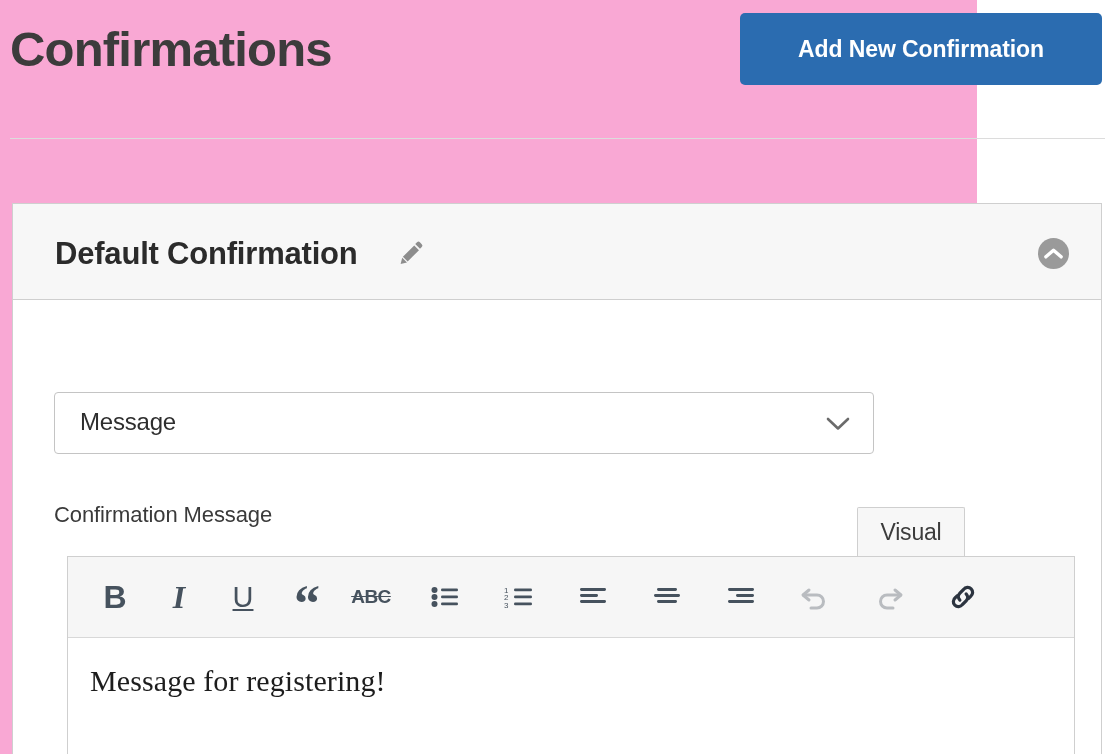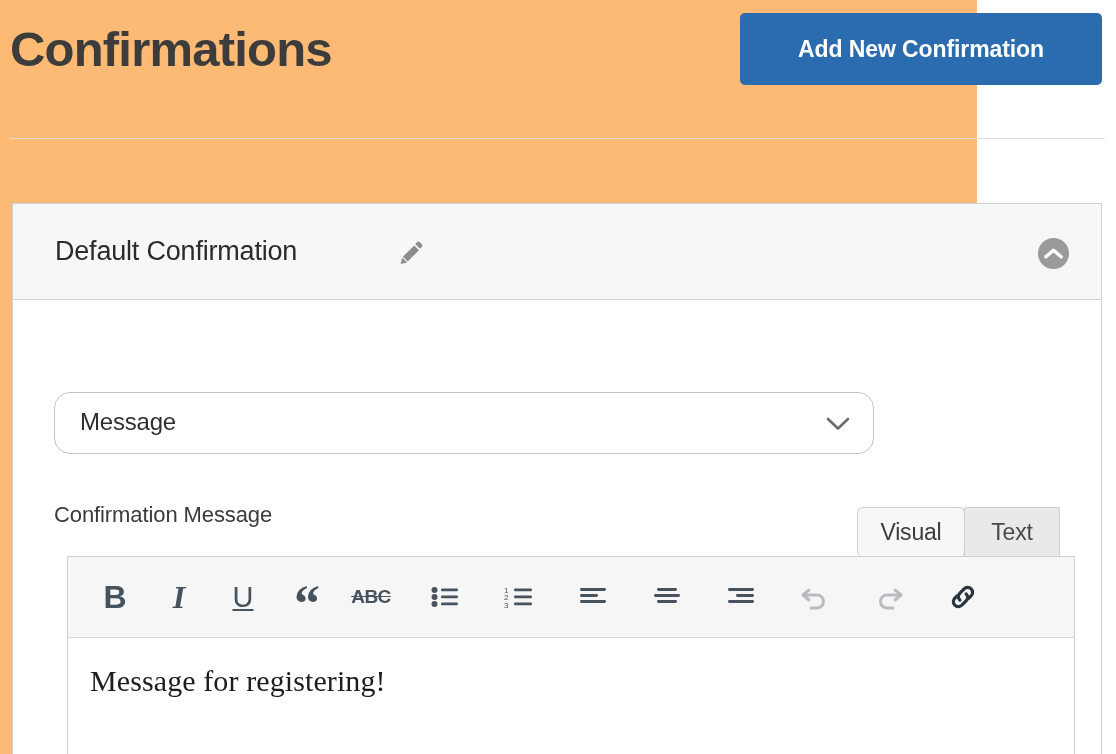--- a/index.html
+++ b/index.html
@@ -12,21 +12,21 @@
     height: 754px;
     overflow: hidden;
     font-family: "Liberation Sans", sans-serif;
     -webkit-font-smoothing: antialiased;
   }
 
   .page {
     position: relative;
     width: 977px;
     height: 754px;
-    background: #fdba74;
+    background: #f9a8d4;
   }
 
   
   .page-header {
     position: absolute;
     left: 0;
     top: 0;
     width: 1116px;
     height: 139px;
   }
@@ -82,22 +82,22 @@
     position: relative;
     height: 96px;
     background: #f7f7f7;
     border-bottom: 1px solid #cfcfcf;
     box-sizing: border-box;
   }
   .panel-title {
     position: absolute;
     left: 42px;
     top: 32px;
-    font-size: 27px;
-    font-weight: normal;
+    font-size: 31px;
+    font-weight: bold;
     color: #2b2b2b;
     letter-spacing: -0.2px;
     white-space: nowrap;
   }
   .pencil-icon {
     position: absolute;
     left: 383px;
     top: 34px;
     width: 30px;
     height: 30px;
@@ -140,21 +140,21 @@
     position: absolute;
     left: 41px;
     top: 92px;
     width: 820px;
     height: 62px;
   }
   .select-box {
     width: 100%;
     height: 100%;
     border: 1px solid #c4c4c4;
-    border-radius: 16px;
+    border-radius: 4px;
     background: #ffffff;
     box-sizing: border-box;
     position: relative;
     cursor: pointer;
   }
   .select-value {
     position: absolute;
     left: 25px;
     top: 15px;
     font-size: 24px;
@@ -187,21 +187,20 @@
     cursor: pointer;
     border: 1px solid #cfcfcf;
     border-bottom: none;
   }
   .tab.visual {
     width: 108px;
     background: #f7f7f7;
     color: #3c3c3c;
     border-top-left-radius: 2px;
     border-top-right-radius: 2px;
-    border-radius: 6px;
   }
   .tab.text {
     width: 96px;
     margin-left: -1px;
     background: #e9e9e9;
     color: #4a4a4a;
     border-top-left-radius: 2px;
     border-top-right-radius: 2px;
   }
 
@@ -335,21 +334,20 @@
               <path d="M3 4L13 13.5L23 4" stroke="#6b6b6b" stroke-width="2.6" stroke-linecap="round" stroke-linejoin="round"></path>
             </svg>
           </span>
         </div>
       </div>
 
       <div class="field-label label-message">Confirmation Message</div>
 
       <div class="editor-tabs">
         <div class="tab visual">Visual</div>
-        <div class="tab text">Text</div>
       </div>
 
       <div class="editor">
 
         <div class="editor-toolbar">
 
           <button class="tb-btn">
             <span class="glyph-b">B</span>
           </button>
 

